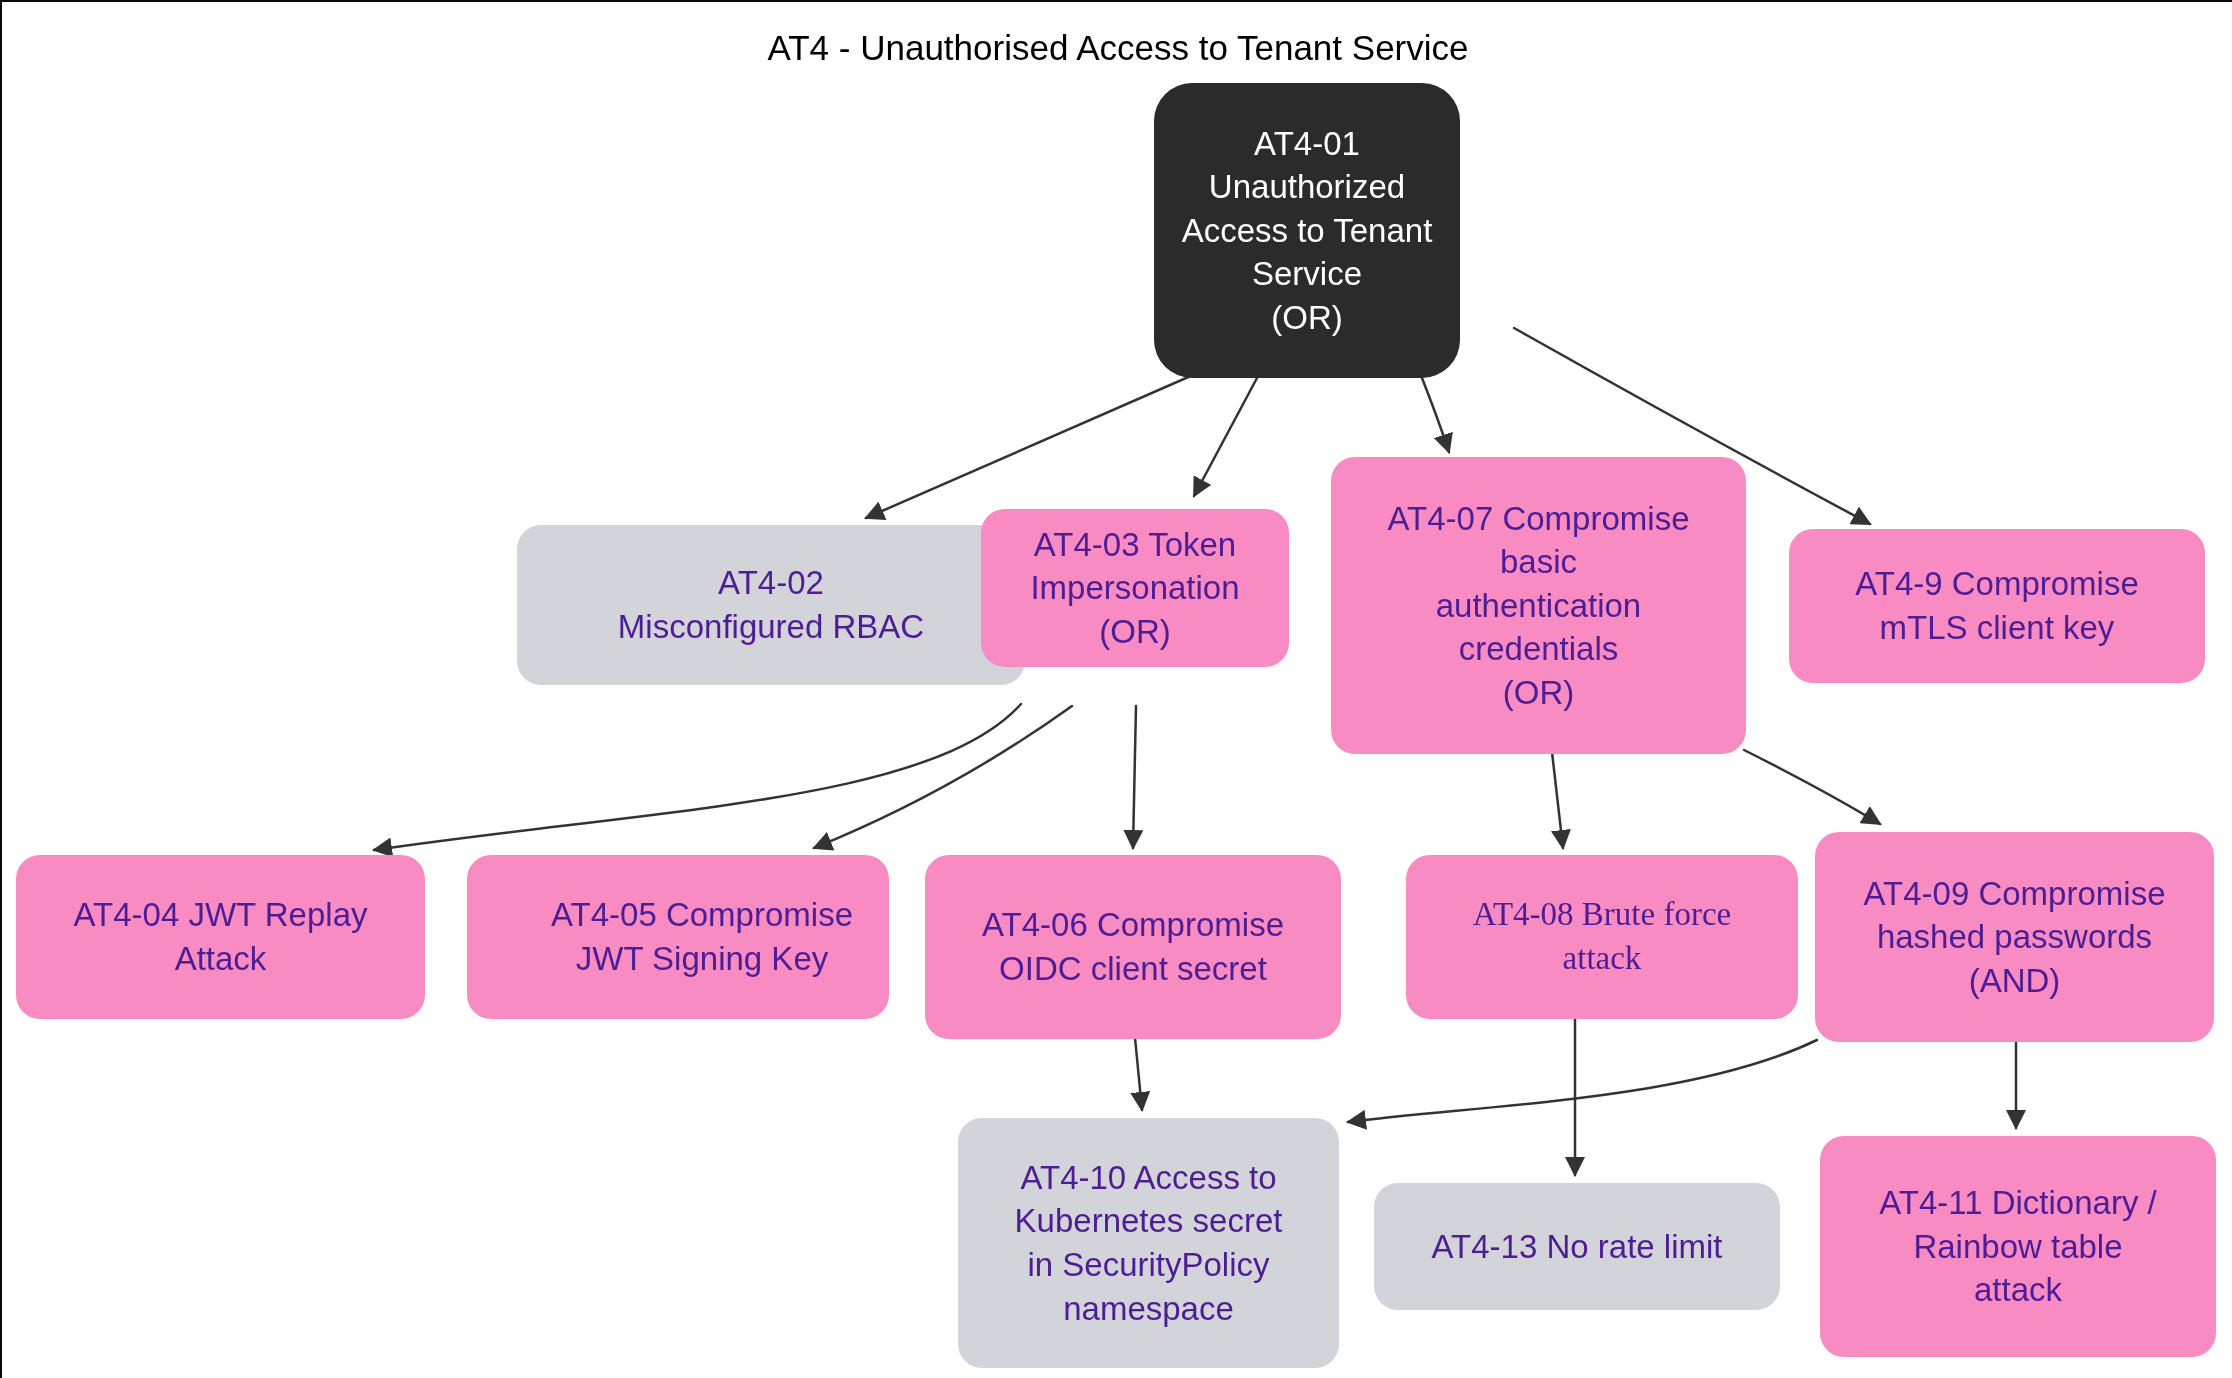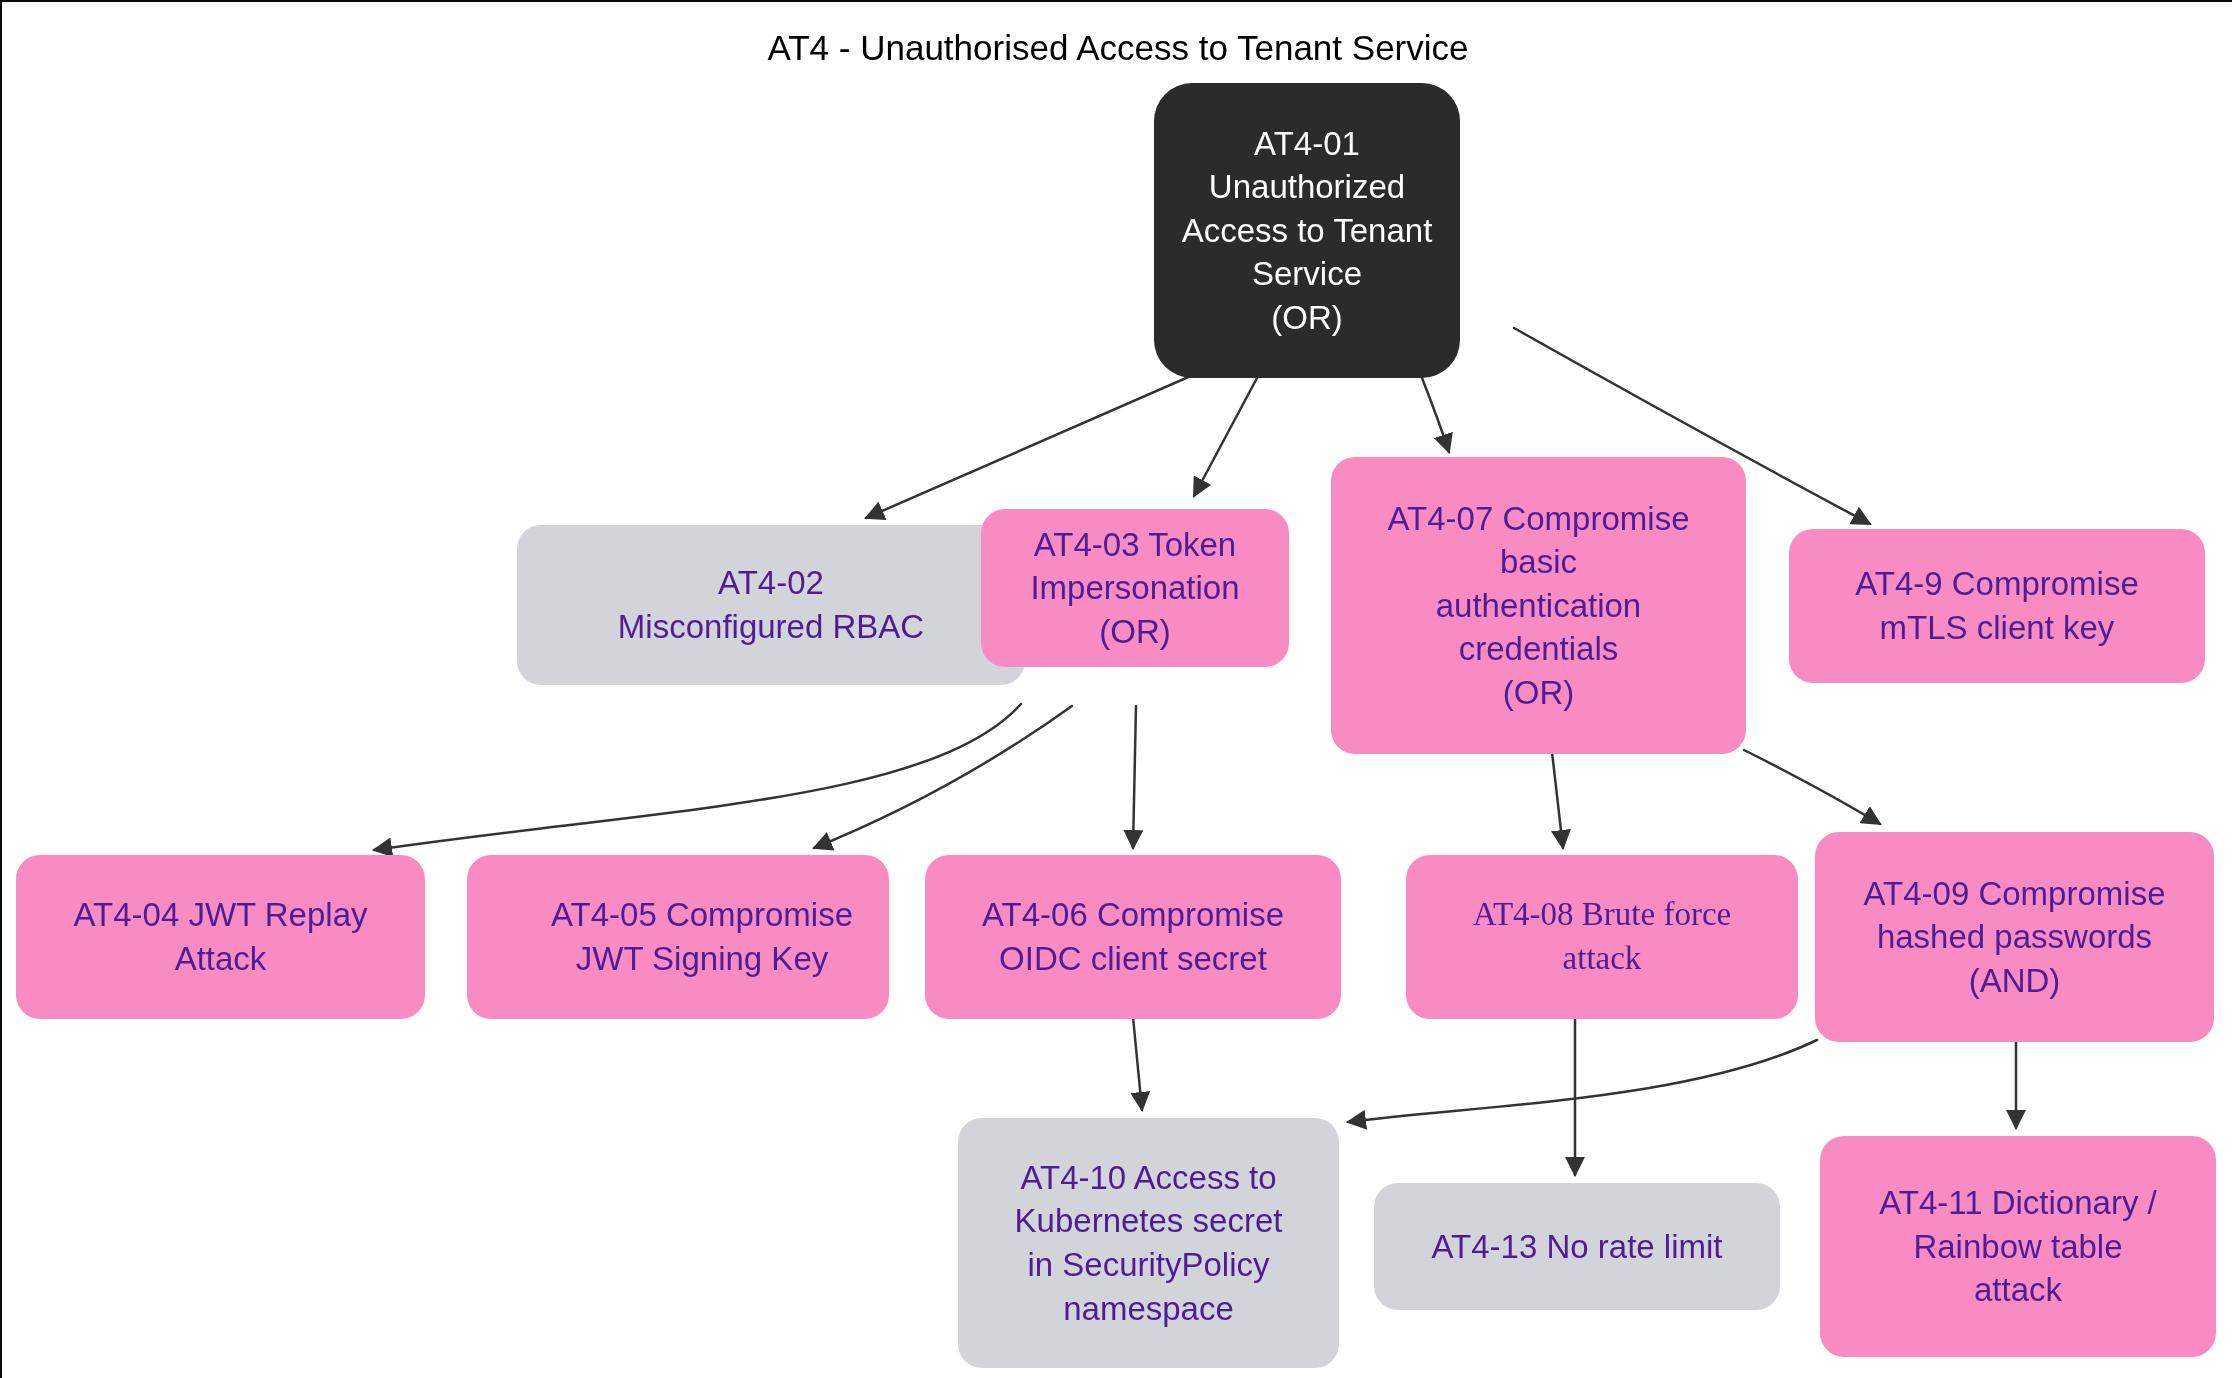--- a/index.html
+++ b/index.html
@@ -121,21 +121,21 @@
   <div class="node pink" style="left:14px; top:853px; width:409px; height:164px;">
     <div class="label">AT4-04 JWT Replay
 Attack</div>
   </div>
 
   <div class="node pink" style="left:465px; top:853px; width:422px; height:164px;padding-left:48px;">
     <div class="label">AT4-05 Compromise
 JWT Signing Key</div>
   </div>
 
-  <div class="node pink" style="left:923px; top:853px; width:416px; height:164px;">
+  <div class="node pink" style="left:923px; top:853px; width:416px; height:184px;">
     <div class="label">AT4-06 Compromise
 OIDC client secret</div>
   </div>
 
   <div class="node pink" style="left:1404px; top:853px; width:392px; height:164px;font-family:Liberation Serif, serif;">
     <div class="label">AT4-08 Brute force
 attack</div>
   </div>
 
   <div class="node pink" style="left:1813px; top:830px; width:399px; height:210px;">

